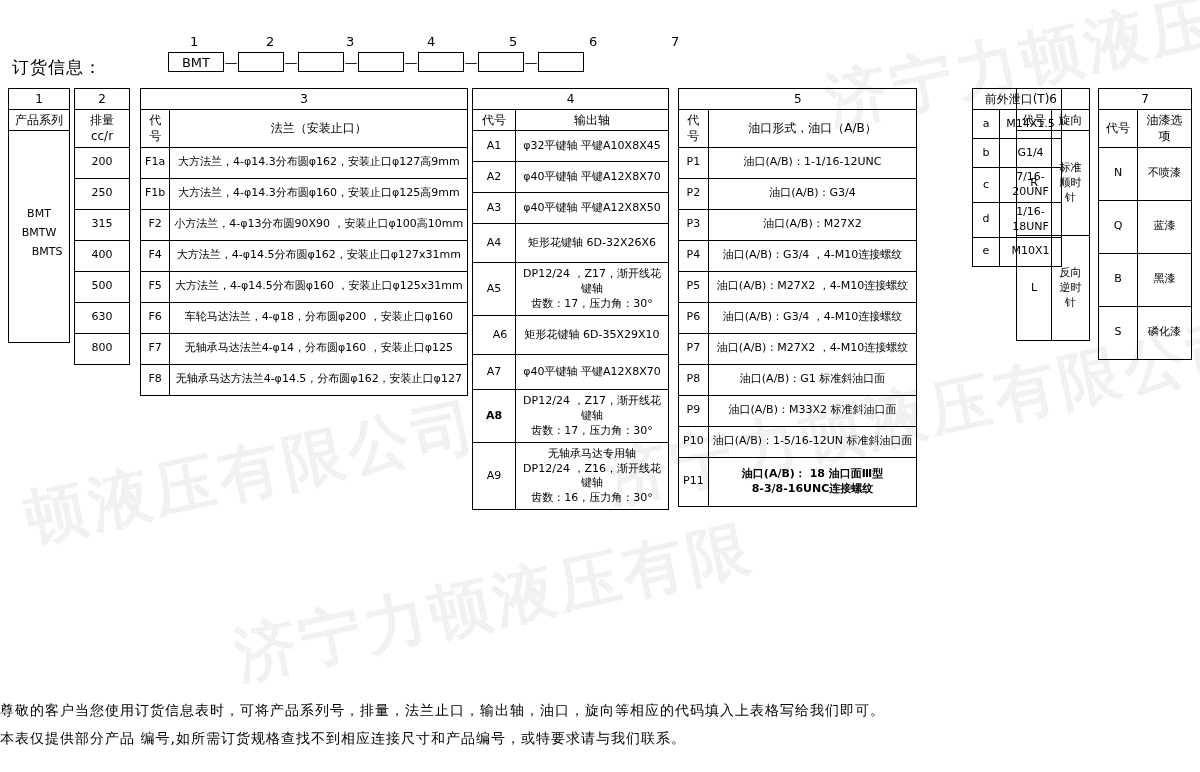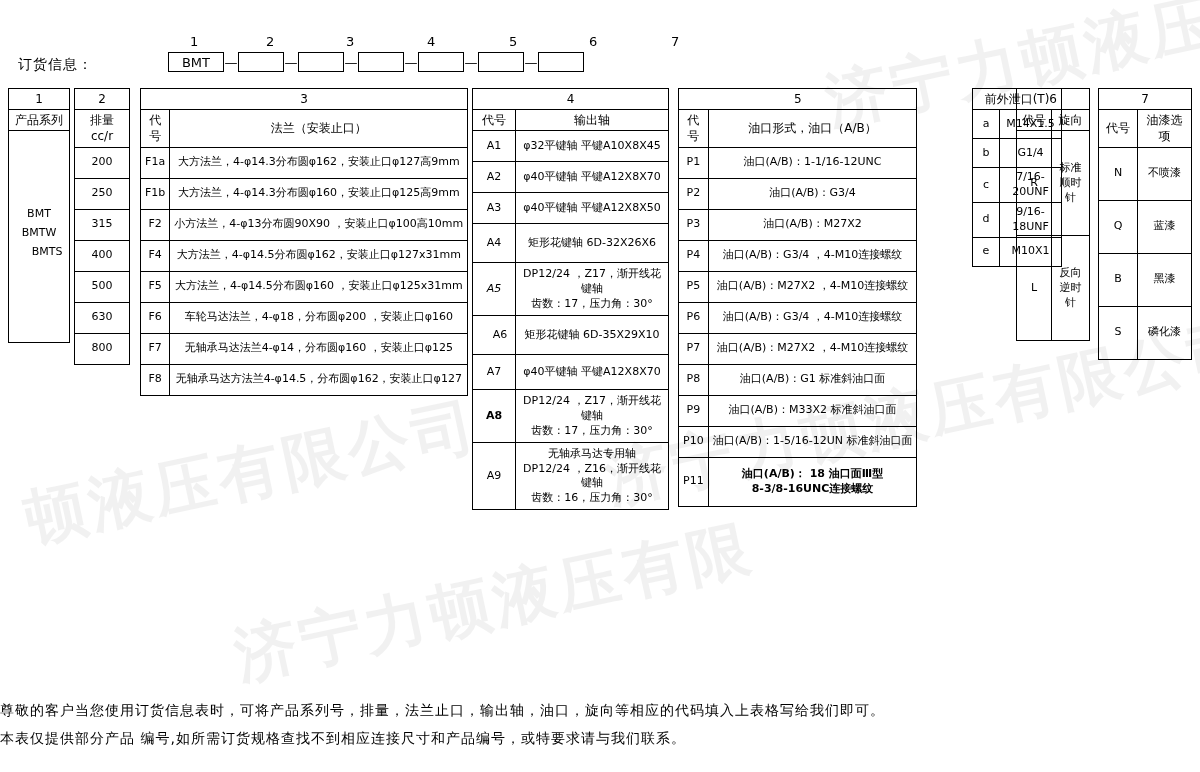--- a/index.html
+++ b/index.html
@@ -19,21 +19,21 @@
     letter-spacing:4px;
     transform:rotate(-12deg);
     white-space:nowrap;
     pointer-events:none;
     user-select:none;
   }
   .page{position:absolute;inset:0;}
 
   
   .order-label{
-    position:absolute;left:18px;top:56px;font-size:14px;letter-spacing:1px;
+    position:absolute;left:12px;top:56px;font-size:17px;letter-spacing:1px;
   }
   .codebox{
     position:absolute;top:52px;left:168px;display:flex;align-items:center;
   }
   .cb-cell{
     border:1px solid #000;height:20px;box-sizing:border-box;
     display:flex;align-items:center;justify-content:center;
     font-size:13px;background:#fff;
   }
   .cb-first{width:56px;}
@@ -232,21 +232,21 @@
         </tr>
     <tr>
           <td class="tall">A3</td>
           <td class="tall">φ40平键轴  平键A12X8X50</td>
         </tr>
     <tr>
           <td style="height:34px;">A4</td>
           <td>矩形花键轴 6D-32X26X6</td>
         </tr>
     <tr>
-          <td style="height:48px;font-style:italic;">A5</td>
+          <td style="height:48px;">A5</td>
           <td style="white-space:pre-line;">DP12/24 ，Z17，渐开线花键轴
 齿数：17，压力角：30°</td>
         </tr>
     <tr>
           <td style="height:34px;padding-left:16px;">A6</td>
           <td>矩形花键轴    6D-35X29X10</td>
         </tr>
     <tr>
           <td style="height:30px;">A7</td>
           <td>φ40平键轴  平键A12X8X70</td>
@@ -334,21 +334,21 @@
     <tr>
           <td style="height:24px;">b</td>
           <td>G1/4</td>
         </tr>
     <tr>
           <td style="height:24px;">c</td>
           <td>7/16-20UNF</td>
         </tr>
     <tr>
           <td style="height:24px;">d</td>
-          <td>9/16-18UNF</td>
+          <td>1/16-18UNF</td>
         </tr>
     <tr>
           <td style="height:24px;">e</td>
           <td>M10X1</td>
         </tr>
   </tbody>
     </table>
 
   <table class="tbl" style="left:1016px;top:88px;width:74px;">
     <tbody>

